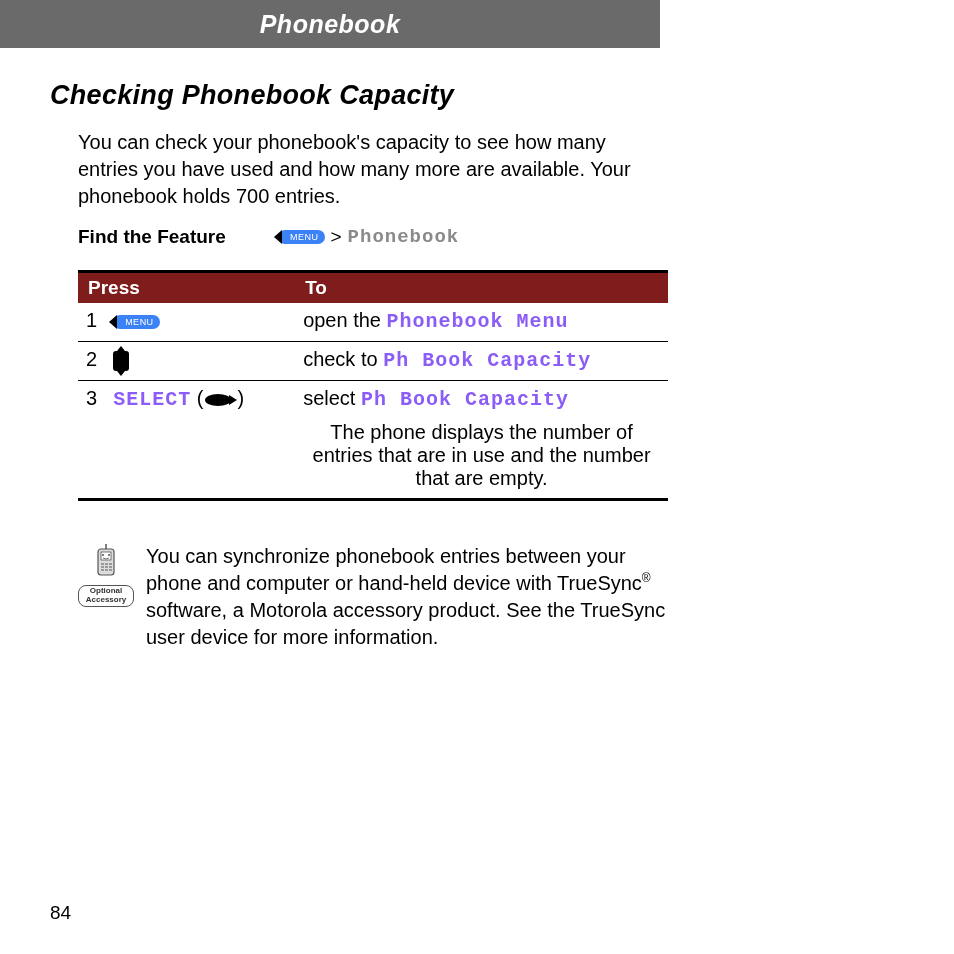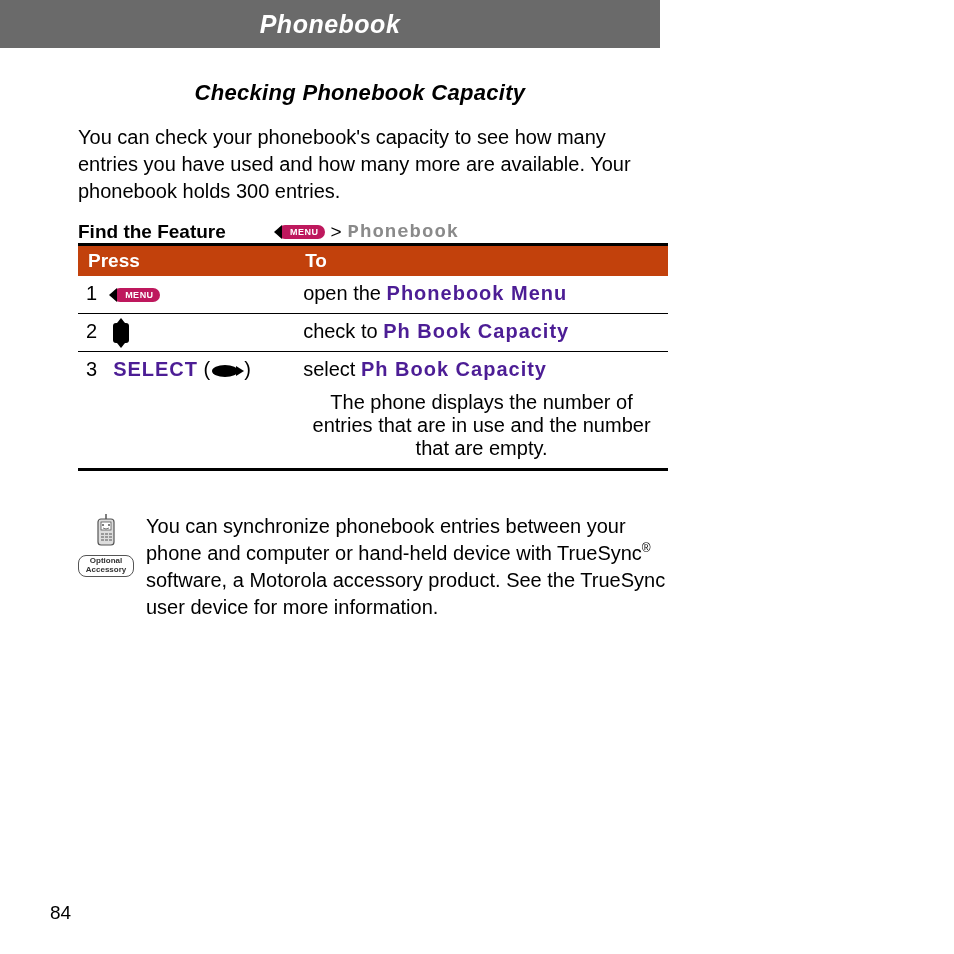--- a/index.html
+++ b/index.html
@@ -28,49 +28,49 @@
   }
   .content {
     position: absolute;
     top: 80px;
     left: 50px;
     width: 620px;
   }
   h2.section {
     font-style: italic;
     font-weight: bold;
-    font-size: 22px;
+    font-size: 27px;
     margin-bottom: 18px;
     letter-spacing: 0.3px;
-    text-align: center;
   }
   .para {
     font-size: 20px;
     line-height: 1.35;
     margin-left: 28px;
     margin-bottom: 16px;
     font-weight: 300;
   }
   .find-feature {
     margin-left: 28px;
+    margin-bottom: 22px;
     display: flex;
     align-items: center;
   }
   .find-label {
     font-weight: bold;
     font-size: 19px;
     width: 200px;
   }
   .menu-key {
     display: inline-block;
-    background: #be185d;
+    background: #3b82f6;
     color: #fff;
     border-radius: 10px;
     font-size: 9px;
-    font-weight: bold;
+    font-weight: normal;
     padding: 2px 6px 2px 12px;
     position: relative;
     letter-spacing: 0.5px;
     vertical-align: middle;
   }
   .menu-key::before {
     content: "";
     position: absolute;
     left: -4px;
     top: 50%;
@@ -85,34 +85,34 @@
     font-size: 19px;
   }
   .menu-path {
     font-family: "Courier New", monospace;
     letter-spacing: 1px;
     font-weight: bold;
     color: #8a8a8a;
     font-size: 19px;
   }
   .code-soft {
-    font-family: Liberation Sans, sans-serif;
+    font-family: Liberation Mono, monospace;
     letter-spacing: 1px;
     font-weight: bold;
-    color: #4c1d95;
+    color: #8b5cf6;
   }
   table.steps {
     width: 590px;
     margin-left: 28px;
     border-collapse: collapse;
     border-top: 3px solid #000;
     border-bottom: 3px solid #000;
   }
   table.steps thead th {
-    background: #c2410c;
+    background: #7f1d1d;
     color: #fff;
     font-weight: bold;
     font-size: 19px;
     text-align: left;
     padding: 4px 10px;
   }
   table.steps tbody td {
     padding: 6px 8px 8px 8px;
     vertical-align: top;
     font-size: 20px;
@@ -188,21 +188,21 @@
 </style>
 </head>
 <body>
 
 <div class="header-banner">Phonebook</div>
 
 <div class="content">
 
   <h2 class="section">Checking Phonebook Capacity</h2>
 
-  <p class="para">You can check your phonebook's capacity to see how many entries you have used and how many more are available. Your phonebook holds 300 entries.</p>
+  <p class="para">You can check your phonebook's capacity to see how many entries you have used and how many more are available. Your phonebook holds 700 entries.</p>
 
   <div class="find-feature">
     <span class="find-label">Find the Feature</span>
     <span class="menu-key">MENU</span>
     <span class="breadcrumb-sep">&gt;</span>
     <span class="menu-path">Phonebook</span>
   </div>
 
   <table class="steps">
     <thead>

